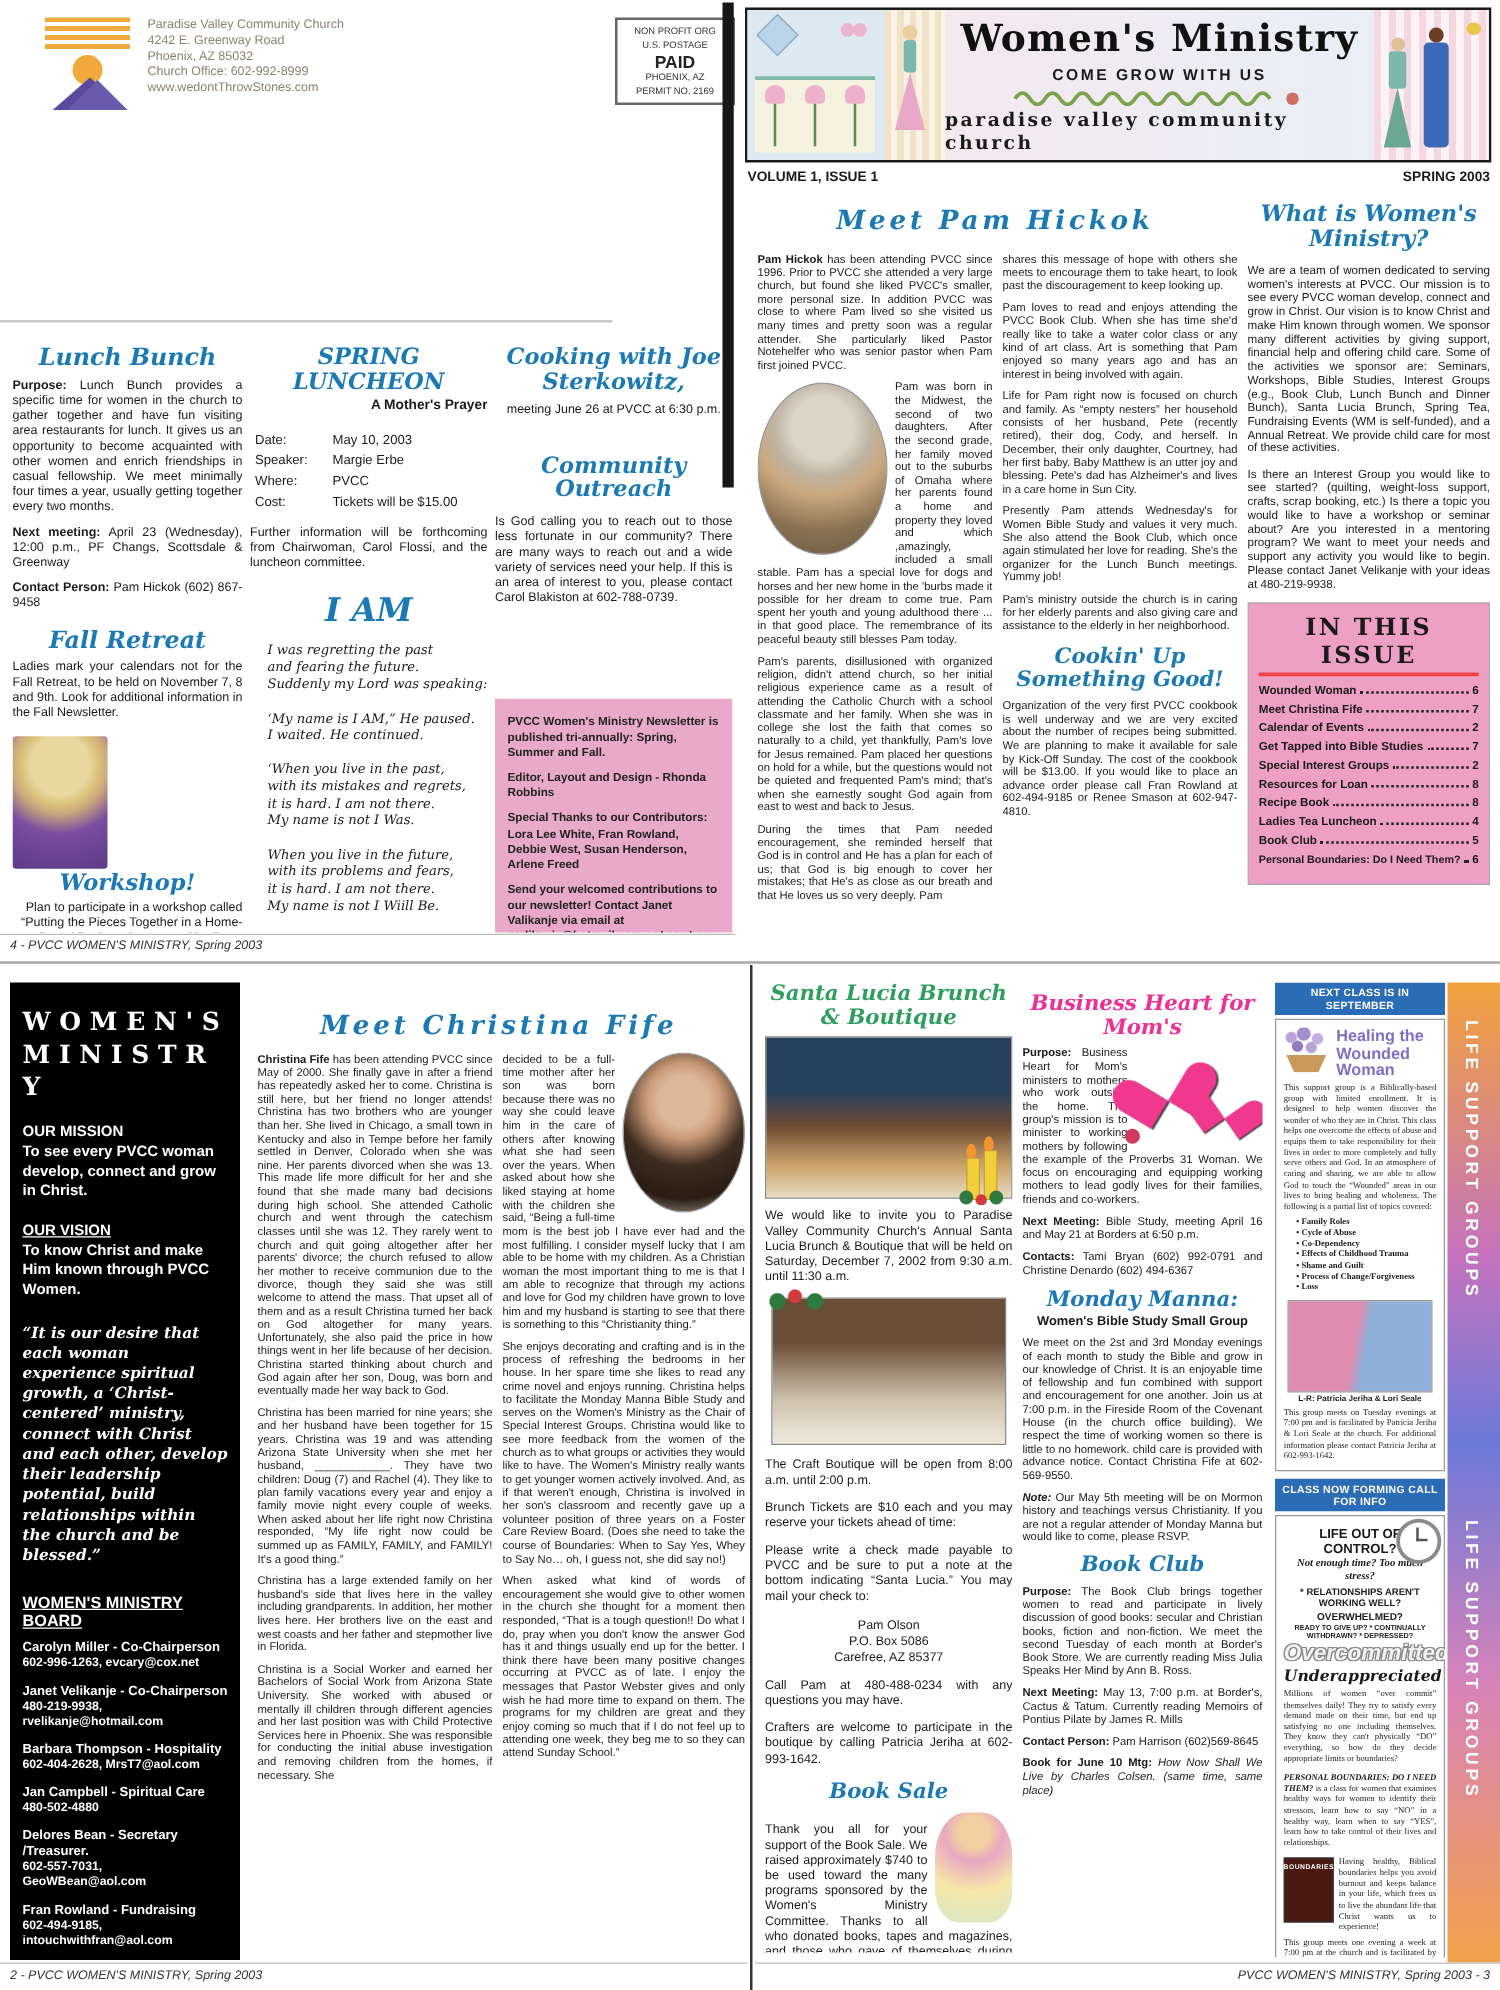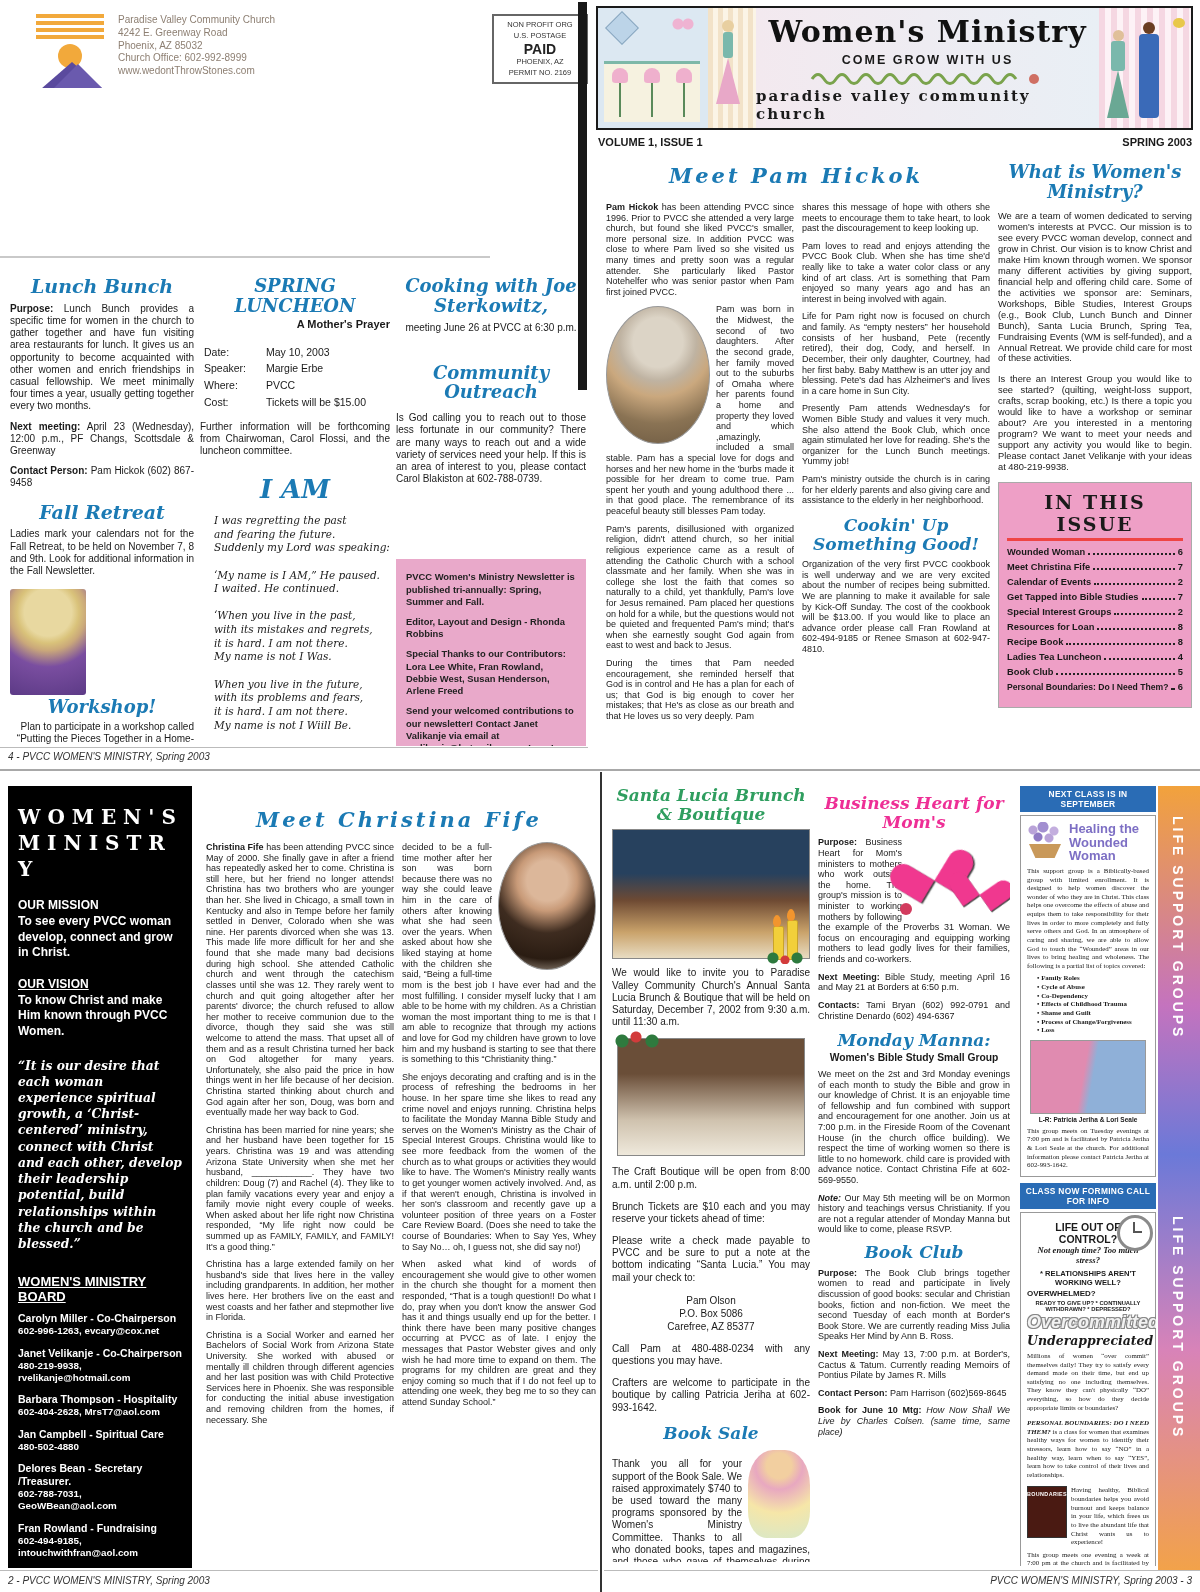--- a/index.html
+++ b/index.html
@@ -290,21 +290,21 @@
     <div style="margin-top:9px">
         <div class="board-name">Barbara Thompson - Hospitality</div>
         <div class="board-contact">602-404-2628, MrsT7@aol.com</div>
       </div>
     <div style="margin-top:9px">
         <div class="board-name">Jan Campbell - Spiritual Care</div>
         <div class="board-contact">480-502-4880</div>
       </div>
     <div style="margin-top:9px">
         <div class="board-name">Delores Bean - Secretary /Treasurer.</div>
-        <div class="board-contact">602-788-7031, GeoWBean@aol.com</div>
+        <div class="board-contact">602-557-7031, GeoWBean@aol.com</div>
       </div>
     <div style="margin-top:9px">
         <div class="board-name">Fran Rowland - Fundraising</div>
         <div class="board-contact">602-494-9185, intouchwithfran@aol.com</div>
       </div>
 
   </div>
 
   <h2 class="abs hb" style="left:200px;top:808px;width:398px;font-size:21px;letter-spacing:3px">Meet Christina Fife</h2>
 
@@ -404,21 +404,21 @@
     </div>
     <div class="bar" style="margin-top:6px">CLASS NOW FORMING CALL FOR INFO</div>
     <div class="sbox" style="margin-top:3px">
       <div style="position:absolute;right:2px;top:2px;width:30px;height:30px;border:3px solid #8a8a8a;border-radius:50%;background:#fff">
         <div style="position:absolute;left:13px;top:4px;width:2px;height:11px;background:#555"></div>
         <div style="position:absolute;left:13px;top:13px;width:9px;height:2px;background:#555"></div>
       </div>
       <div class="b" style="font-size:10.5px;text-align:center;margin-top:2px">LIFE OUT OF CONTROL?</div>
       <div class="b i" style="font-family:'Liberation Serif',serif;font-size:8.6px;text-align:center">Not enough time?  Too much stress?</div>
       <div class="b" style="font-size:7.6px;text-align:center;margin-top:4px">* RELATIONSHIPS AREN'T WORKING WELL?</div>
-      <div class="b" style="font-size:8px;text-align:left;margin-top:2px">OVERWHELMED?</div>
+      <div class="b" style="font-size:8px;text-align:center;margin-top:2px">OVERWHELMED?</div>
       <div class="b" style="font-size:5.8px;text-align:center;margin-top:2px">READY TO GIVE UP? * CONTINUALLY WITHDRAWN? * DEPRESSED?</div>
       <div class="b i" style="font-size:18px;text-align:center;color:#f2f2f2;text-shadow:-1px -1px 0 #888,1px -1px 0 #888,-1px 1px 0 #888,1px 1px 0 #888">Overcommitted?</div>
       <div class="b i" style="font-family:'DejaVu Serif',serif;font-size:12.5px;text-align:center">Underappreciated</div>
       <p class="tiny" style="margin:4px 0">Millions of women “over commit” themselves daily! They try to satisfy every demand made on their time, but end up satisfying no one including themselves. They know they can't physically “DO” everything, so how do they decide appropriate limits or boundaries?</p>
       <p class="tiny"><span class="b i">PERSONAL BOUNDARIES: DO I NEED THEM?</span> <span>is a class for women that examines healthy ways for women to identify their stressors, learn how to say “NO” in a healthy way, learn when to say “YES”, learn how to take control of their lives and relationships.</span></p>
       <div style="display:flex;gap:4px;margin-top:4px">
         <div style="width:40px;height:52px;background:#4a1a12;border:1px solid #333;display:flex;align-items:flex-start;justify-content:center;padding-top:4px;box-sizing:border-box">
           <span style="color:#fff;font-weight:700;font-size:5.4px;letter-spacing:.4px">BOUNDARIES</span>
         </div>
         <p class="tiny" style="flex:1;margin:0">Having healthy, Biblical boundaries helps you avoid burnout and keeps balance in your life, which frees us to live the abundant life that Christ wants us to experience!</p>

